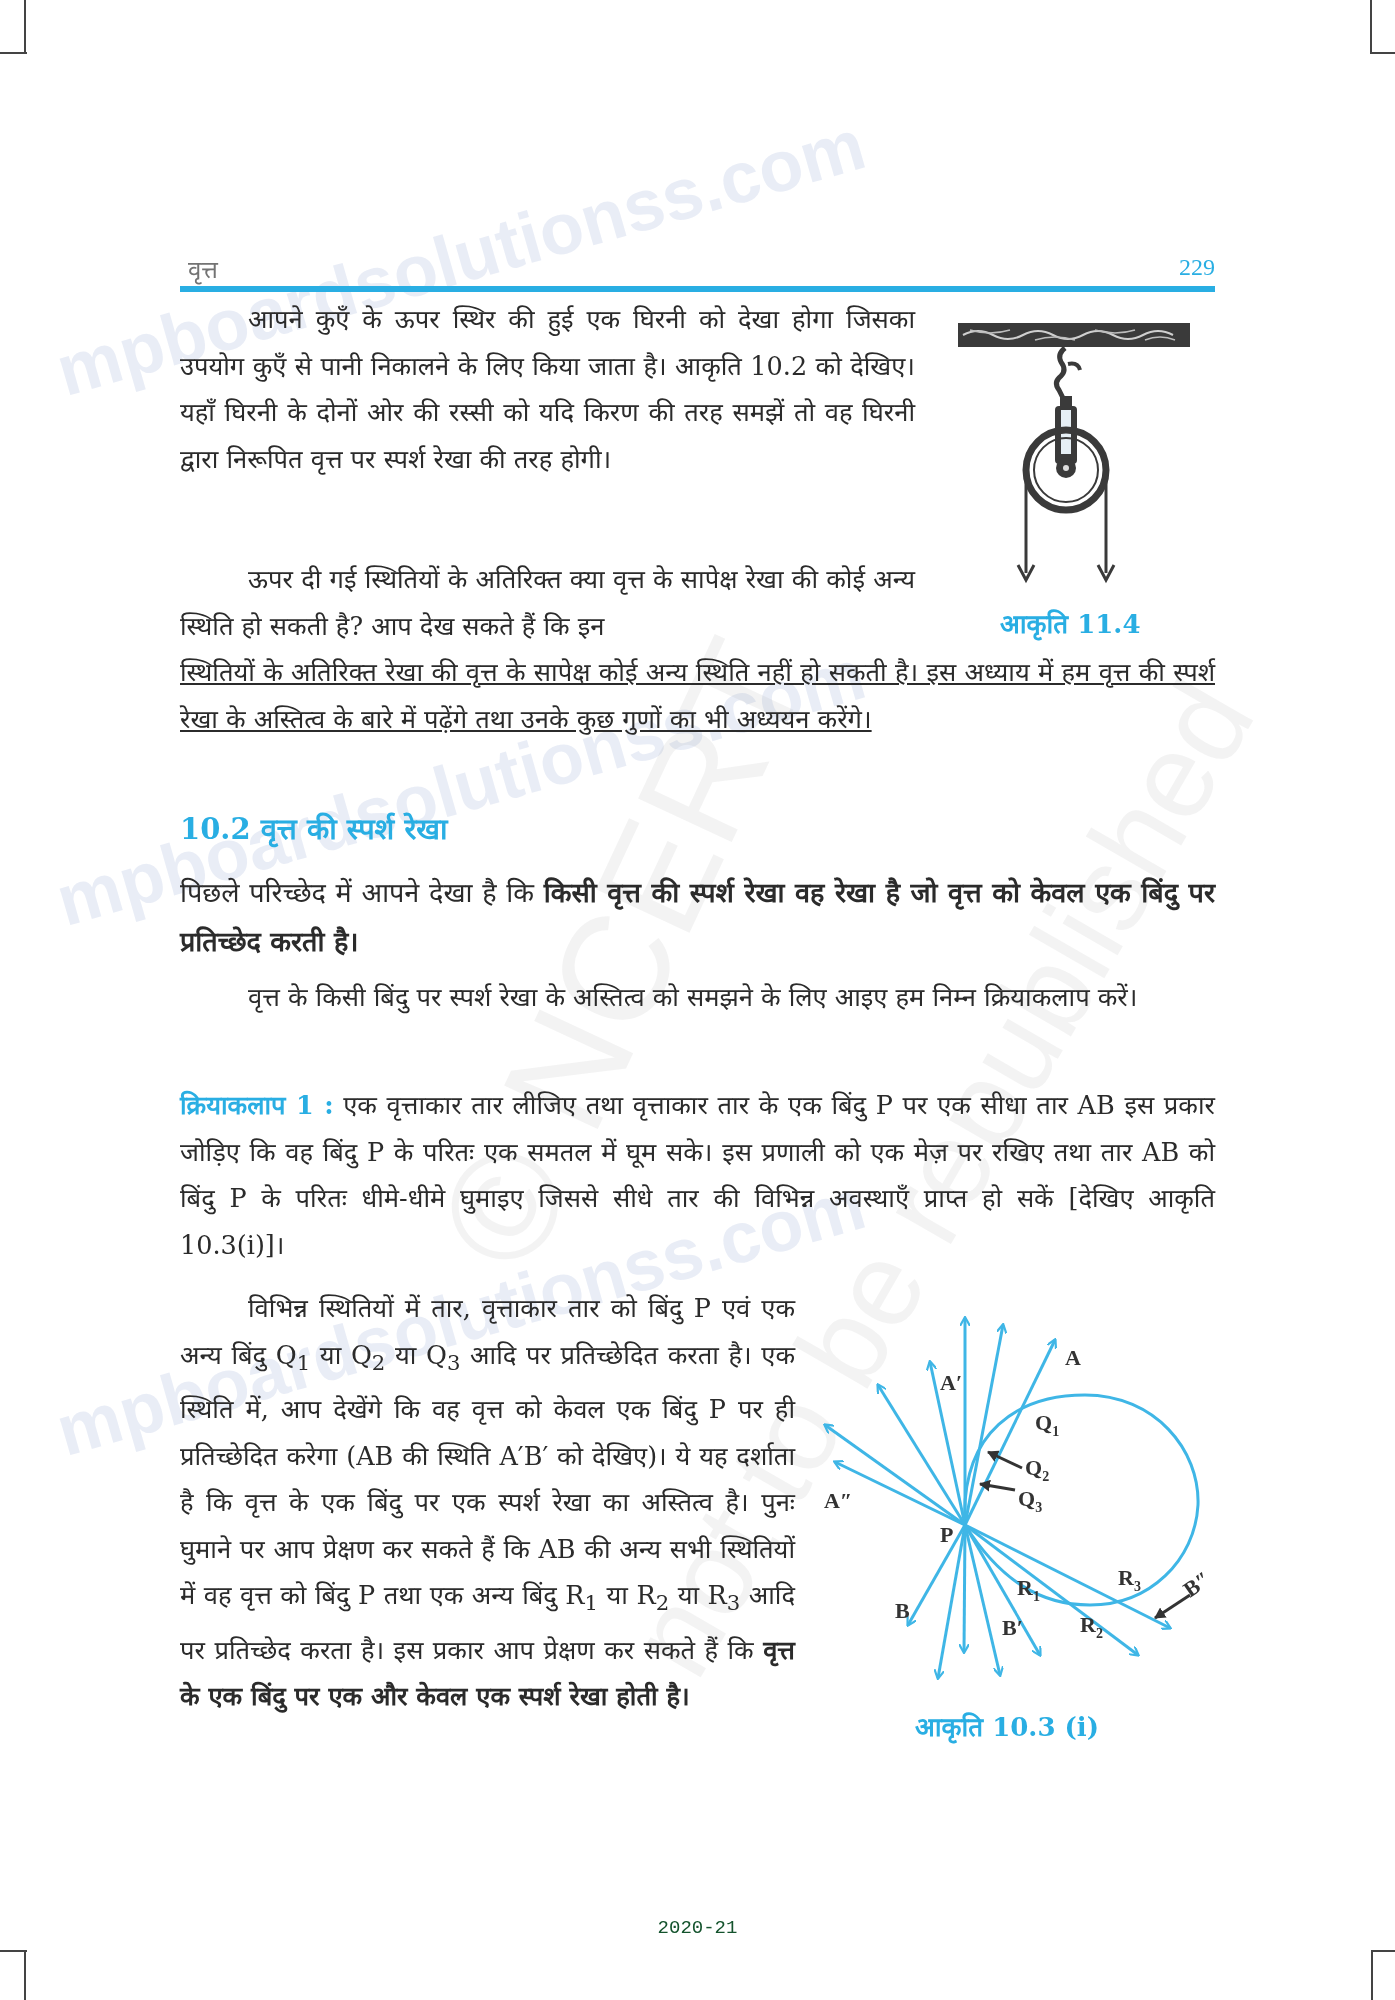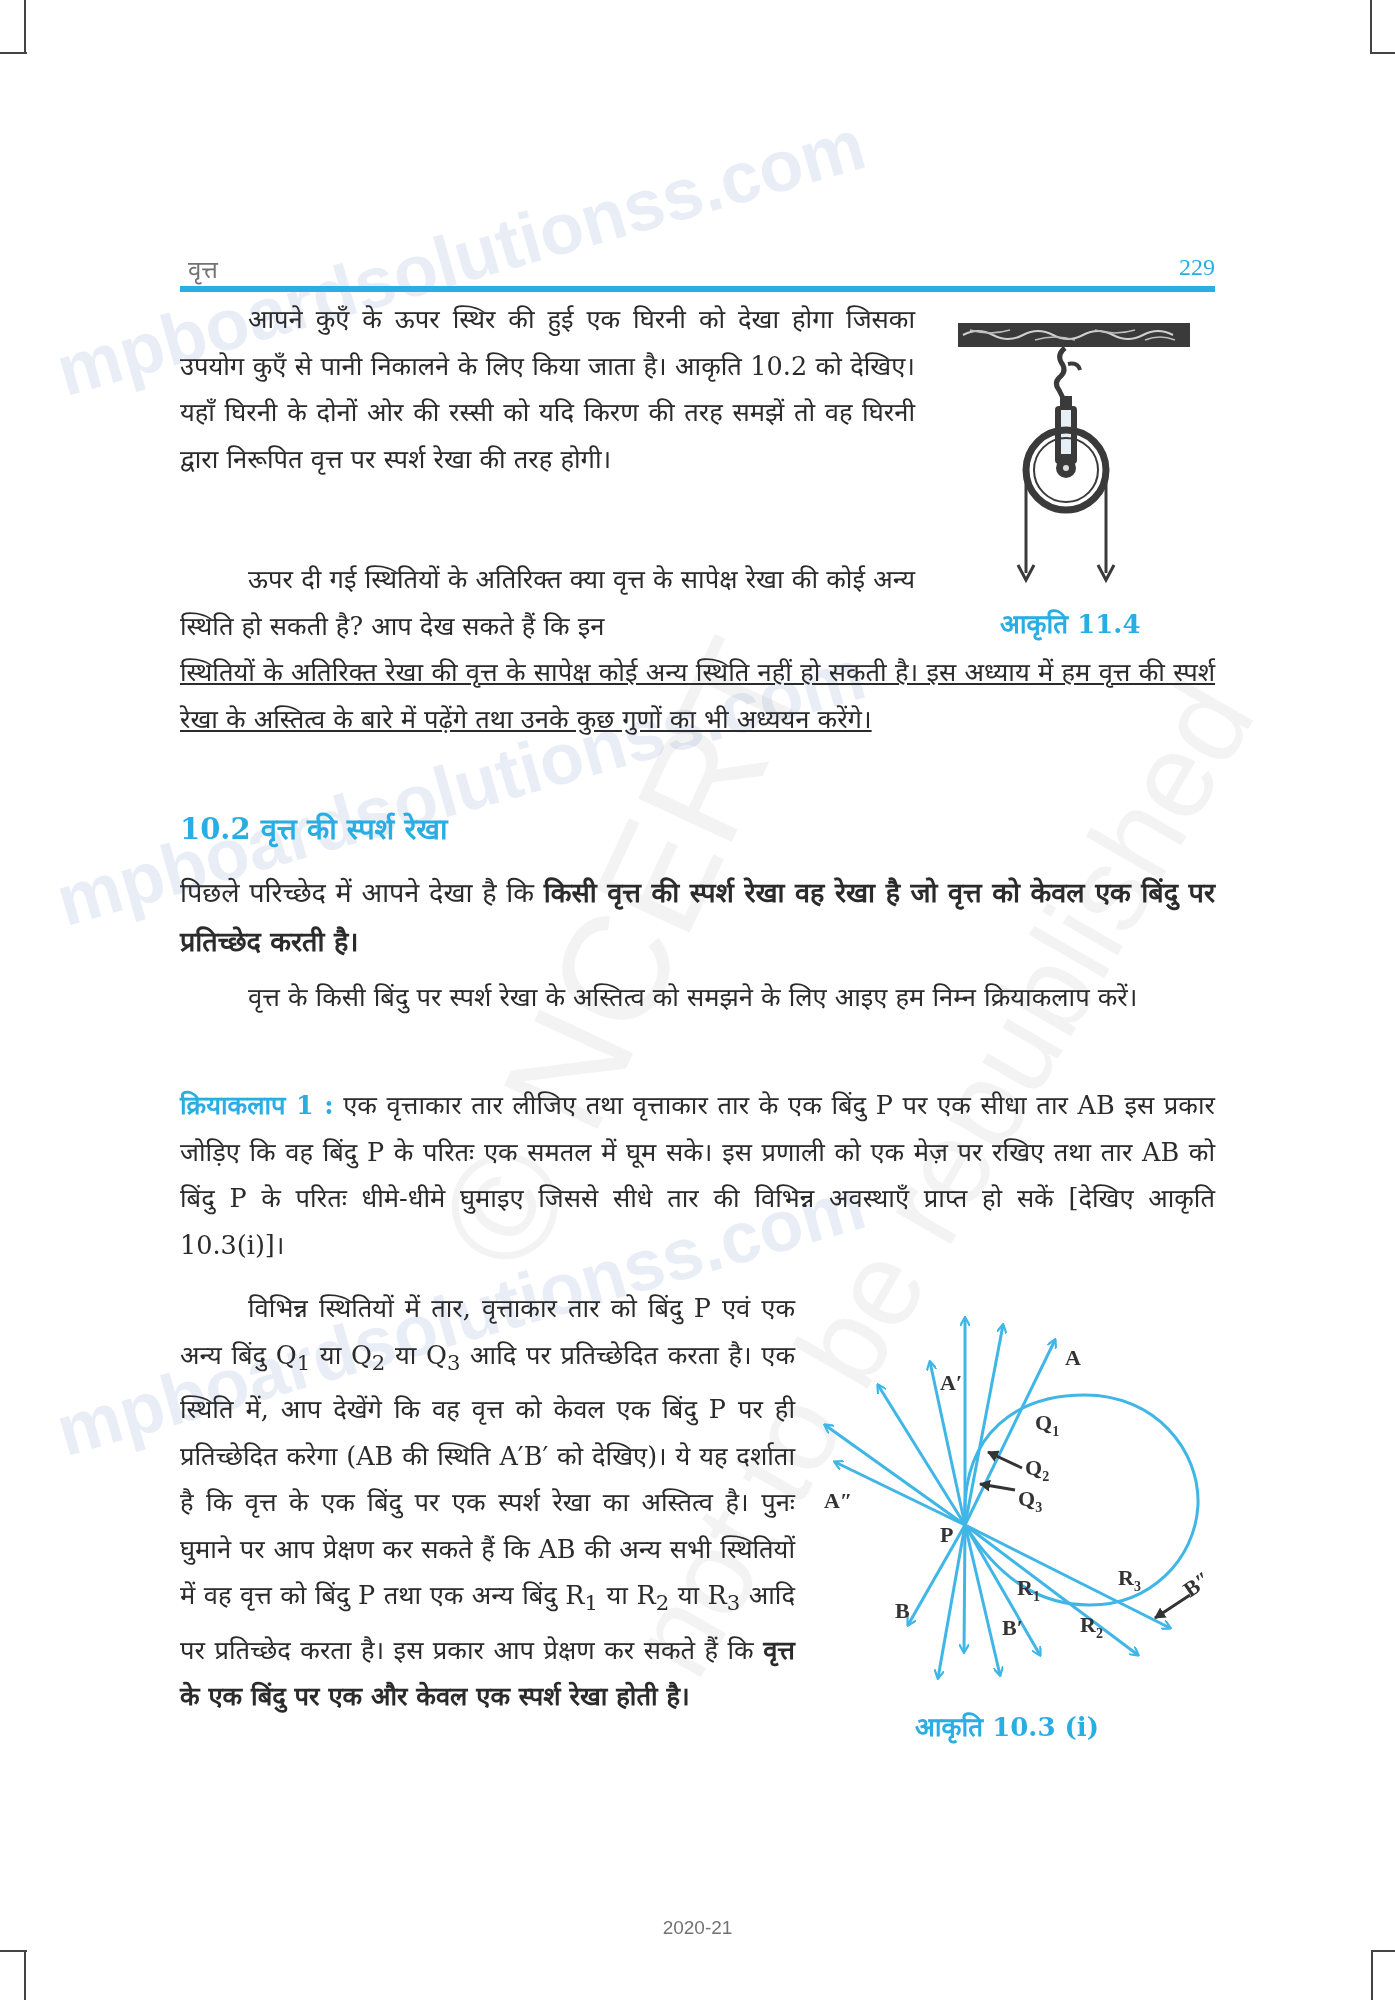--- a/index.html
+++ b/index.html
@@ -27,21 +27,21 @@
     .header .rule { position: absolute; left: 0; right: 0; bottom: 0; height: 6px; background: #29aee3; }
     .para {
       position: absolute; font-size: 25.5px; line-height: 46.5px; text-align: justify;
       text-align-last: left; margin: 0;
     }
     .indent { text-indent: 68px; }
     .bold { font-weight: bold; }
     .blue { color: #29aee3; }
     .caption { position: absolute; font-size: 26px; color: #29aee3; font-weight: bold; }
     .section-title { position: absolute; left: 180px; top: 808px; font-size: 29px; color: #29aee3; font-weight: bold; }
-    .footer { position: absolute; left: 0; right: 0; top: 1917px; text-align: center; font-family: Liberation Sans, sans-serif; font-size: 19px; color: #737373; }
+    .footer { position: absolute; left: 0; right: 0; top: 1917px; text-align: center; font-family: Liberation Mono, monospace; font-size: 19px; color: #14532d; }
     svg text { font-family: "Liberation Serif", "DejaVu Serif", serif; font-weight: bold; fill: #333; }
   </style>
 </head>
 <body>
 
 <div class="crop" style="left:24px;top:0;width:2px;height:53px;"></div>
 <div class="crop" style="left:0;top:52px;width:27px;height:2px;"></div>
 <div class="crop" style="left:1370px;top:0;width:2px;height:53px;"></div>
 <div class="crop" style="left:1370px;top:52px;width:25px;height:2px;"></div>
 <div class="crop" style="left:24px;top:1950px;width:2px;height:50px;"></div>

